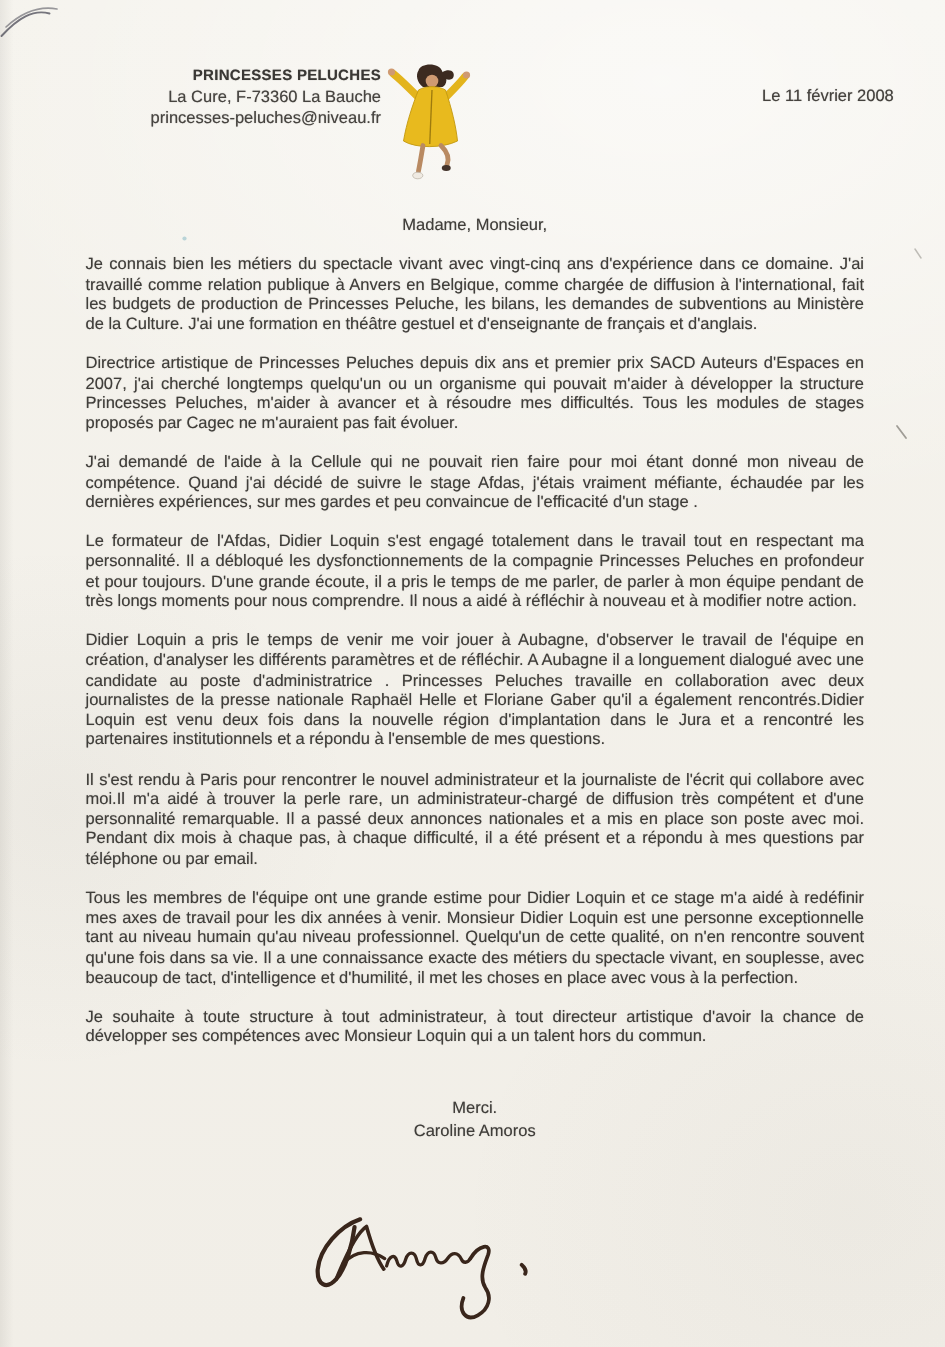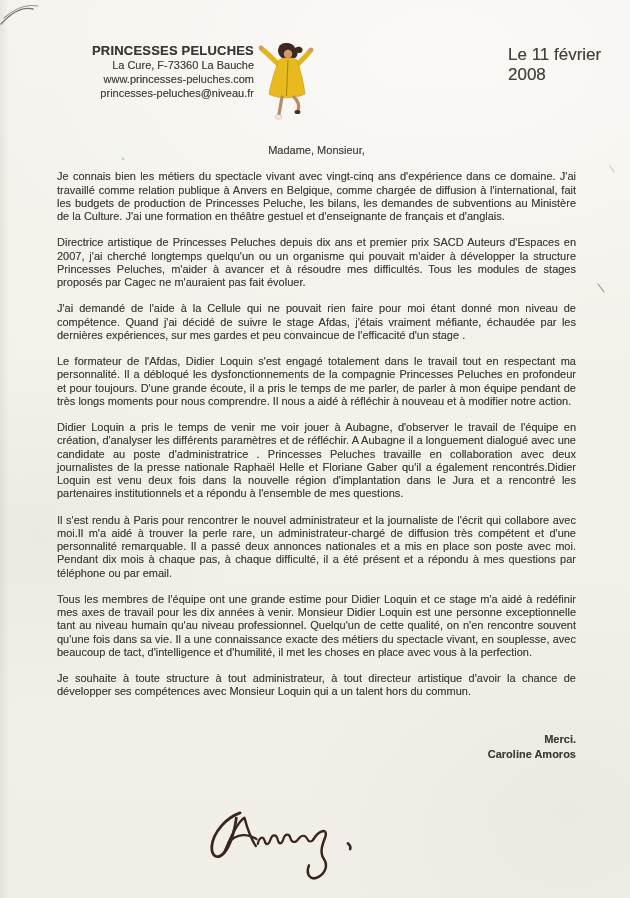--- a/index.html
+++ b/index.html
@@ -16,55 +16,54 @@
       radial-gradient(45% 28% at 6% 60%, rgba(110,106,96,0.05), rgba(110,106,96,0) 70%),
       radial-gradient(60% 35% at 90% 90%, rgba(110,106,96,0.04), rgba(110,106,96,0) 70%),
       linear-gradient(90deg, rgba(100,96,88,0.10), rgba(100,96,88,0) 9px),
       linear-gradient(#f5f3ed,#f1eee7);
   }
   .letterhead{
     position:absolute; top:44px; left:38px; width:216px;
     text-align:right; font-size:11px; line-height:14px; color:#474440;
     text-shadow:0 0 0.6px rgba(80,78,74,0.65);
   }
-  .lh-company{font-weight:bold; font-size:13px; color:#3a3835; letter-spacing:0.2px;}
+  .lh-company{font-weight:bold; font-size:10px; color:#3a3835; letter-spacing:0.2px;}
   .logo{position:absolute; left:252px; top:40px;}
   .date{
-    position:absolute; left:488px; top:45px; font-size:17px; color:#45423e;
+    position:absolute; left:488px; top:58px; font-size:11px; color:#45423e;
     text-shadow:0 0 0.6px rgba(80,78,74,0.65);
     padding-left:20px;
   }
   .body{
     position:absolute; left:57px; top:144px; width:519px;
     font-size:11px; line-height:13.25px; text-align:justify;
     color:#403e3a; text-shadow:0 0 0.6px rgba(84,82,78,0.6);
   }
   .body p{margin:0 0 13px;}
   p.salutation{text-align:center;}
   p.pre-close{}
   .closing-block{margin-top:33px;}
-  .closing-block p{margin:0; text-align:right; line-height:15px;font-weight:bold;}
+  .closing-block p{margin:0; text-align:center; line-height:15px;}
   .signature{position:absolute; left:196px; top:802px;}
   .corner-scribble{position:absolute; left:0; top:0;}
   .specks{position:absolute; left:0; top:0; pointer-events:none;}
 </style>
 </head>
 <body>
 
 <div class="paper">
 
   <svg class="corner-scribble" width="80" height="34" viewBox="0 0 80 34">
     <path d="M1,24 C12,12 22,6 33,9" fill="none" stroke="#4a4a55" stroke-width="1.3" stroke-linecap="round" opacity="0.75"></path>
     <path d="M4,18 C15,8 27,4 38,6" fill="none" stroke="#4a4a55" stroke-width="1.1" stroke-linecap="round" opacity="0.55"></path>
   </svg>
 
   <div class="letterhead">
     <div class="lh-company">PRINCESSES PELUCHES</div>
     <div class="lh-line">La Cure, F-73360 La Bauche</div>
-    <div class="lh-line">www.princesses-peluches.com</div>
     <div class="lh-line">princesses-peluches@niveau.fr</div>
   </div>
 
   <svg class="logo" width="68" height="84" viewBox="0 0 68 84">
 
     <path d="M27,7 C28,2 41,1 43,8 C47,10 46,17 43,18 L30,18 C26,15 25,10 27,7 Z" fill="#3c2a20"></path>
     <path d="M43,8 C48,5 52,8 50,12 C48,14 45,13 43,11 Z" fill="#3c2a20"></path>
 
     <circle cx="36" cy="14" r="4.2" fill="#cf9a72"></circle>
 

